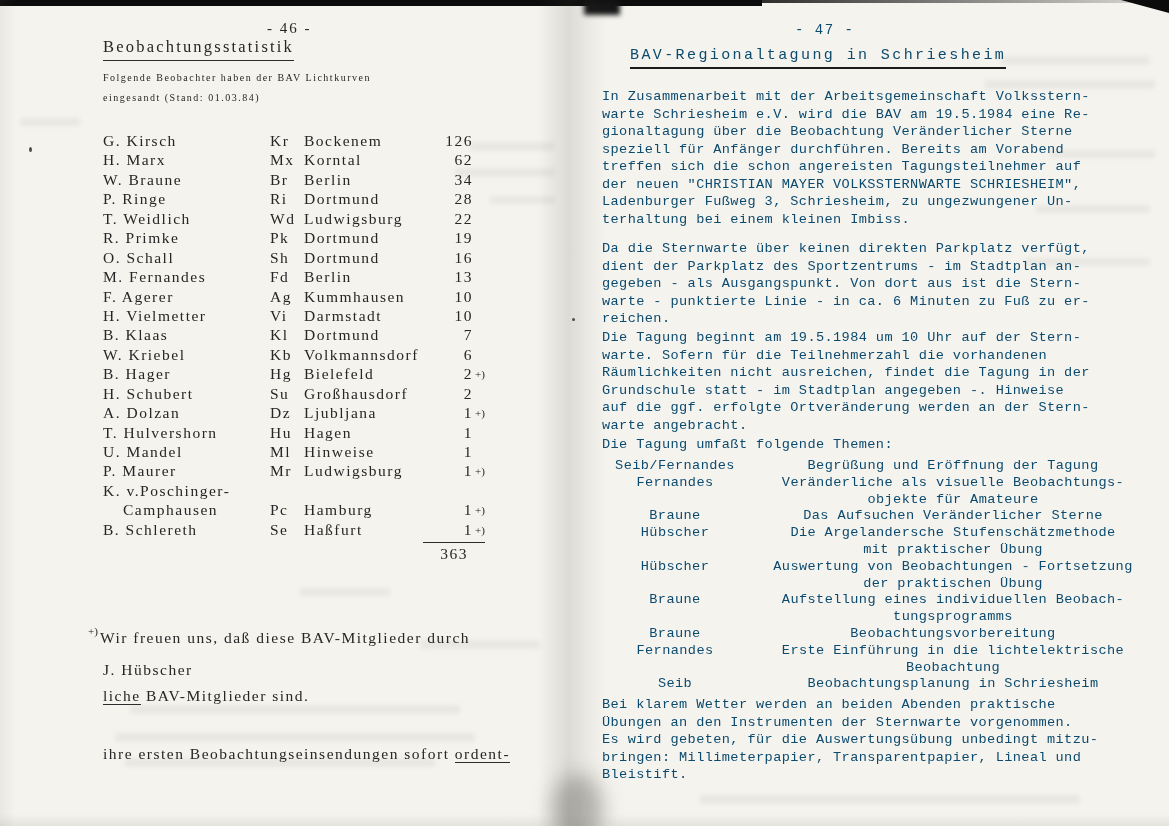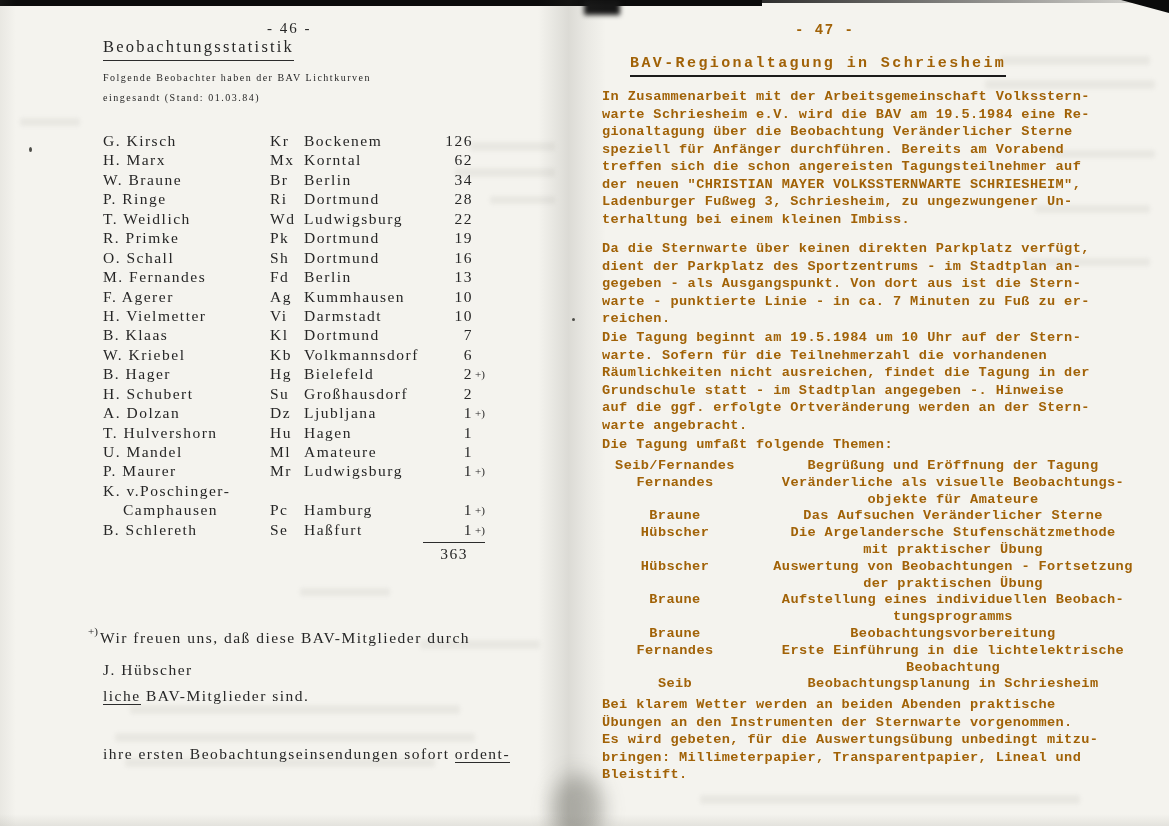--- a/index.html
+++ b/index.html
@@ -43,24 +43,24 @@
   .obs-row.indent .c-name { padding-left:20px; }
   .total-row { margin-left:320px; margin-top:3px; width:62px;
     border-top:1.6px solid #2c2c2c; text-align:center; padding-top:2px; line-height:18px; }
   #pl-footnote { left:88px; top:583px; font-size:15.5px; line-height:19.4px; white-space:pre-wrap; }
   .fn-marker { font-size:11px; vertical-align:8px; letter-spacing:0; margin-right:2px; }
   .fn-cont { padding-left:15px; }
   .u { border-bottom:1.5px solid #2c2c2c; }
   #pl-signature { left:103px; top:661px; font-size:15.5px; }
   
   .pr { position:absolute; font-family:"Liberation Mono","DejaVu Sans Mono",monospace;
-    font-weight:bold; color:#a16207; letter-spacing:.4px; }
+    font-weight:normal; color:#0c4a6e; letter-spacing:.4px; }
   #pr-pagenum { left:795px; top:22px; font-size:14px; letter-spacing:1.5px; }
   #pr-heading { left:630px; top:47px; font-size:15px; letter-spacing:2.4px;
-    border-bottom:2px solid #1b1b1b; padding-bottom:3px;margin-top:8px; }
+    border-bottom:2px solid #1b1b1b; padding-bottom:3px; }
   .pr-block { left:602px; width:556px; font-size:13.6px; line-height:17.5px; white-space:pre-line; }
   #pr-para1 { top:88px; }
   #pr-para2 { top:240px; }
   #pr-para3 { top:329px; }
   #pr-themes { top:436px; }
   #pr-program { top:458px; line-height:16.8px; white-space:normal; }
   .prog-row { display:grid; grid-template-columns:146px 1fr;text-align:center; }
   .prog-speaker, .prog-topic { white-space:pre-line; }
   #pr-para4 { top:696px; }
 </style>
@@ -210,21 +210,21 @@
       <div class="obs-row">
       <span class="c-name">T. Hulvershorn</span>
       <span class="c-code">Hu</span>
       <span class="c-city">Hagen</span>
       <span class="c-count">1</span>
       <span class="c-note"><sup></sup></span>
     </div>
       <div class="obs-row">
       <span class="c-name">U. Mandel</span>
       <span class="c-code">Ml</span>
-      <span class="c-city">Amateure</span>
+      <span class="c-city">Hinweise</span>
       <span class="c-count">1</span>
       <span class="c-note"><sup></sup></span>
     </div>
       <div class="obs-row">
       <span class="c-name">P. Maurer</span>
       <span class="c-code">Mr</span>
       <span class="c-city">Ludwigsburg</span>
       <span class="c-count">1</span>
       <span class="c-note"><sup>+)</sup></span>
     </div>
@@ -267,21 +267,21 @@
 warte Schriesheim e.V. wird die BAV am 19.5.1984 eine Re-
 gionaltagung über die Beobachtung Veränderlicher Sterne
 speziell für Anfänger durchführen. Bereits am Vorabend
 treffen sich die schon angereisten Tagungsteilnehmer auf
 der neuen "CHRISTIAN MAYER VOLKSSTERNWARTE SCHRIESHEIM",
 Ladenburger Fußweg 3, Schriesheim, zu ungezwungener Un-
 terhaltung bei einem kleinen Imbiss.</div>
 <div class="pr pr-block" id="pr-para2">Da die Sternwarte über keinen direkten Parkplatz verfügt,
 dient der Parkplatz des Sportzentrums - im Stadtplan an-
 gegeben - als Ausgangspunkt. Von dort aus ist die Stern-
-warte - punktierte Linie - in ca. 7 Minuten zu Fuß zu er-
+warte - punktierte Linie - in ca. 6 Minuten zu Fuß zu er-
 reichen.</div>
 <div class="pr pr-block" id="pr-para3">Die Tagung beginnt am 19.5.1984 um 10 Uhr auf der Stern-
 warte. Sofern für die Teilnehmerzahl die vorhandenen
 Räumlichkeiten nicht ausreichen, findet die Tagung in der
 Grundschule statt - im Stadtplan angegeben -. Hinweise
 auf die ggf. erfolgte Ortveränderung werden an der Stern-
 warte angebracht.</div>
 <div class="pr pr-block" id="pr-themes">Die Tagung umfaßt folgende Themen:</div>
 
 <div class="pr pr-block" id="pr-program">

